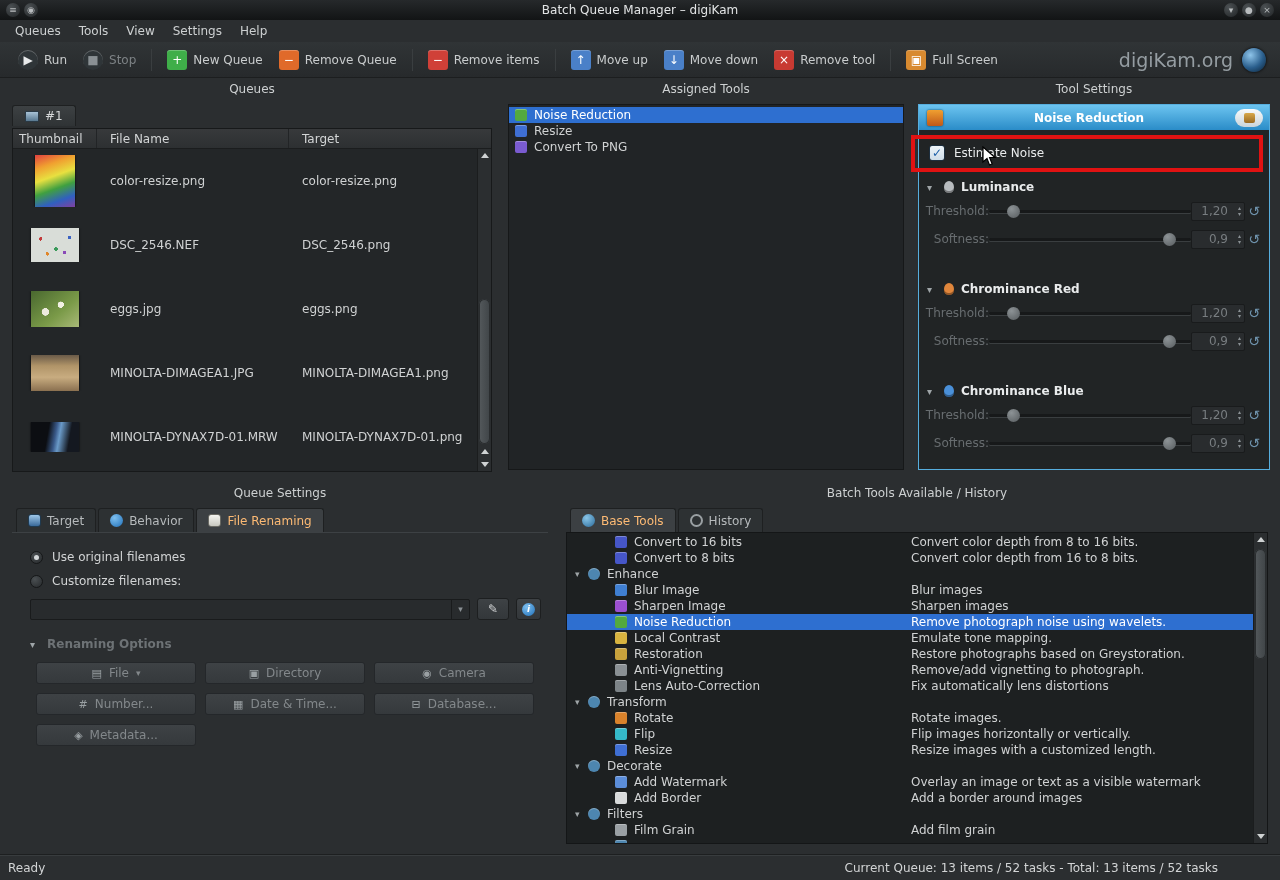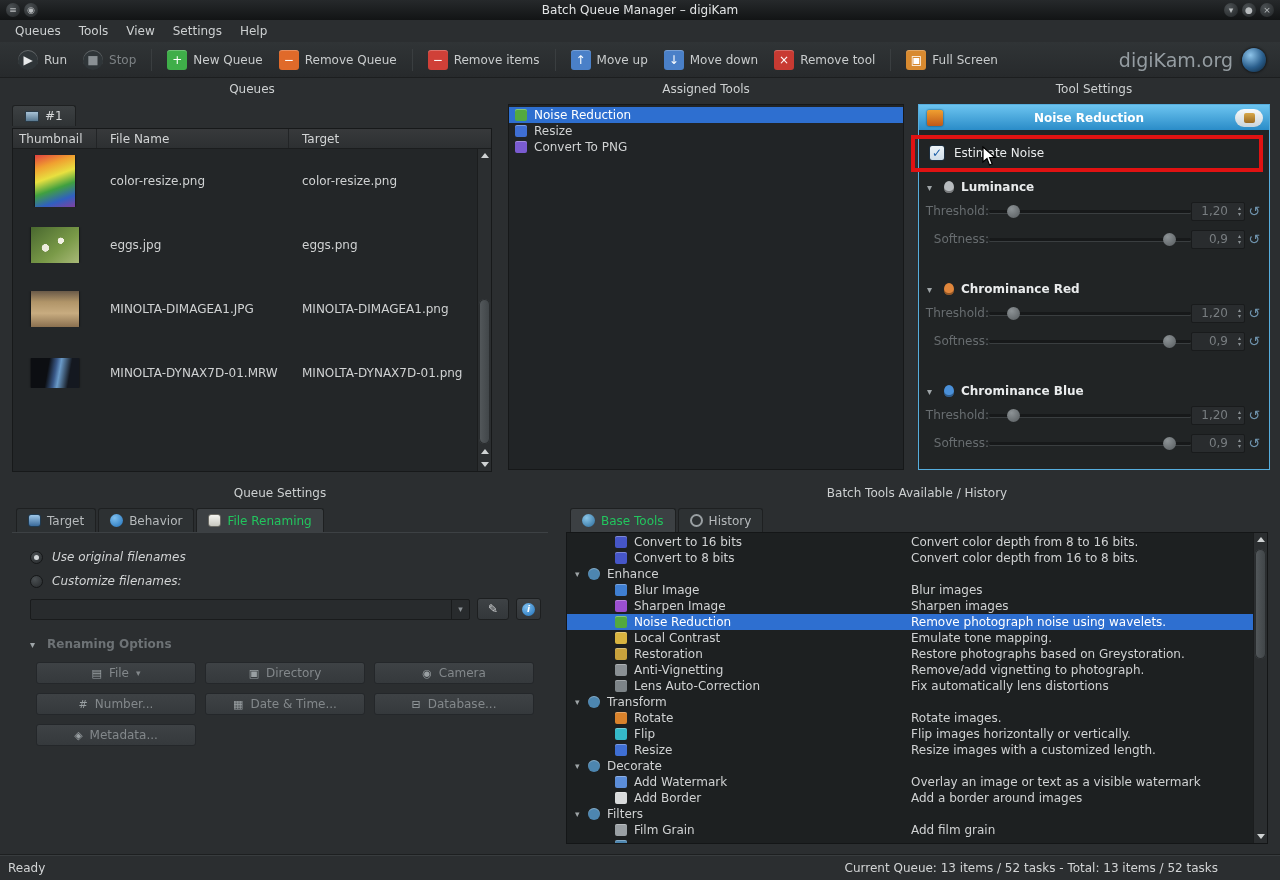--- a/index.html
+++ b/index.html
@@ -97,33 +97,33 @@
   .spin-arr {position:absolute;right:3px;top:1px;bottom:1px;display:flex;flex-direction:column;justify-content:center;font-size:6px;line-height:6px;color:#8a9094;}
   .reset {width:18px;text-align:center;color:#6f93ad;font-size:14px;flex:none;}
 
   
   .red-annotation {position:absolute;left:911px;top:135px;width:352px;height:37px;border:4px solid #e01212;z-index:60;pointer-events:none;}
   .cursor {position:absolute;left:982px;top:146px;z-index:70;}
 
   
   .stabs {position:absolute;top:26px;left:8px;display:flex;gap:2px;align-items:flex-end;}
   .stab {display:flex;align-items:center;gap:6px;height:24px;padding:0 11px;background:#2d3133;border:1px solid #1e2021;border-bottom:none;border-radius:3px 3px 0 0;color:#b6babc;}
-  .stab.active {background:linear-gradient(#40444 7,#34383a);background:#3c4043;color:#22c55e;}
+  .stab.active {background:linear-gradient(#40444 7,#34383a);background:#3c4043;color:#fdba74;}
   .tab-ico {width:13px;height:13px;border-radius:3px;flex:none;}
   .ico-target-tab-icon {background:linear-gradient(#9ec7e8,#3a6a9a);border:1px solid #1f3a50;}
   .ico-behavior-tab-icon {background:radial-gradient(circle at 35% 30%,#7ec0f0,#1f6fb8);border-radius:50%;}
   .ico-file-renaming-tab-icon {background:linear-gradient(#f4f4f0,#c8c8c0);border:1px solid #6a6a64;}
   .ico-base-tools-tab-icon {background:radial-gradient(circle at 35% 30%,#8ac6e8,#2a6a9a);border-radius:50%;}
   .ico-history-tab-icon {background:transparent;border:2px solid #9aa0a3;border-radius:50%;}
   .tab-frame {position:absolute;left:4px;right:4px;top:50px;bottom:8px;border-top:1px solid #3d4144;}
 
   
   .p-qsettings {left:8px;top:482px;width:544px;height:372px;}
   .qs-content {padding:12px 0 0 10px;}
-  .radio-row {display:flex;align-items:center;gap:9px;height:24px;margin-left:8px;color:#d2d4d5;font-style:italic;}
+  .radio-row {display:flex;align-items:center;gap:9px;height:24px;margin-left:8px;color:#d2d4d5;}
   .radio {width:13px;height:13px;border-radius:50%;background:radial-gradient(circle at 35% 30%,#4a4f52,#26292b);border:1px solid #15171 8;border:1px solid #151718;position:relative;flex:none;}
   .radio.sel::after {content:"";position:absolute;inset:3px;border-radius:50%;background:#d3d7d9;}
   .combo-row {display:flex;align-items:center;gap:7px;margin:5px 0 0 8px;}
   .combo {width:440px;height:21px;background:#282b2d;border:1px solid #191b1c;border-radius:2px;position:relative;}
   .combo-arrow {position:absolute;right:0;top:0;bottom:0;width:18px;border-left:1px solid #191b1c;display:flex;align-items:center;justify-content:center;color:#8a9094;font-size:9px;}
   .sq-btn {height:22px;background:linear-gradient(#3e4245,#33373a);border:1px solid #1d1f20;border-radius:3px;display:flex;align-items:center;justify-content:center;color:#d6d8d9;}
   .edit-btn {width:32px;}
   .info-btn {width:25px;}
   .info-glyph {width:13px;height:13px;border-radius:50%;background:radial-gradient(circle at 35% 30%,#7ec0f0,#1f6fb8);color:#fff;font-size:9px;font-style:italic;font-weight:bold;display:flex;align-items:center;justify-content:center;}
   .ren-header {margin:17px 0 0 8px;display:flex;align-items:center;gap:7px;color:#6d7275;font-weight:bold;}
@@ -239,20 +239,27 @@
     <div class="qbody">
         <div class="qrow">
           <div class="qcell qthumb">
             <div class="thumb th0"></div>
           </div>
           <div class="qcell qname">color-resize.png</div>
           <div class="qcell qtarget">color-resize.png</div>
         </div>
         <div class="qrow">
           <div class="qcell qthumb">
+            <div class="thumb th1"></div>
+          </div>
+          <div class="qcell qname">DSC_2546.NEF</div>
+          <div class="qcell qtarget">DSC_2546.png</div>
+        </div>
+        <div class="qrow">
+          <div class="qcell qthumb">
             <div class="thumb th2"></div>
           </div>
           <div class="qcell qname">eggs.jpg</div>
           <div class="qcell qtarget">eggs.png</div>
         </div>
         <div class="qrow">
           <div class="qcell qthumb">
             <div class="thumb th3"></div>
           </div>
           <div class="qcell qname">MINOLTA-DIMAGEA1.JPG</div>

